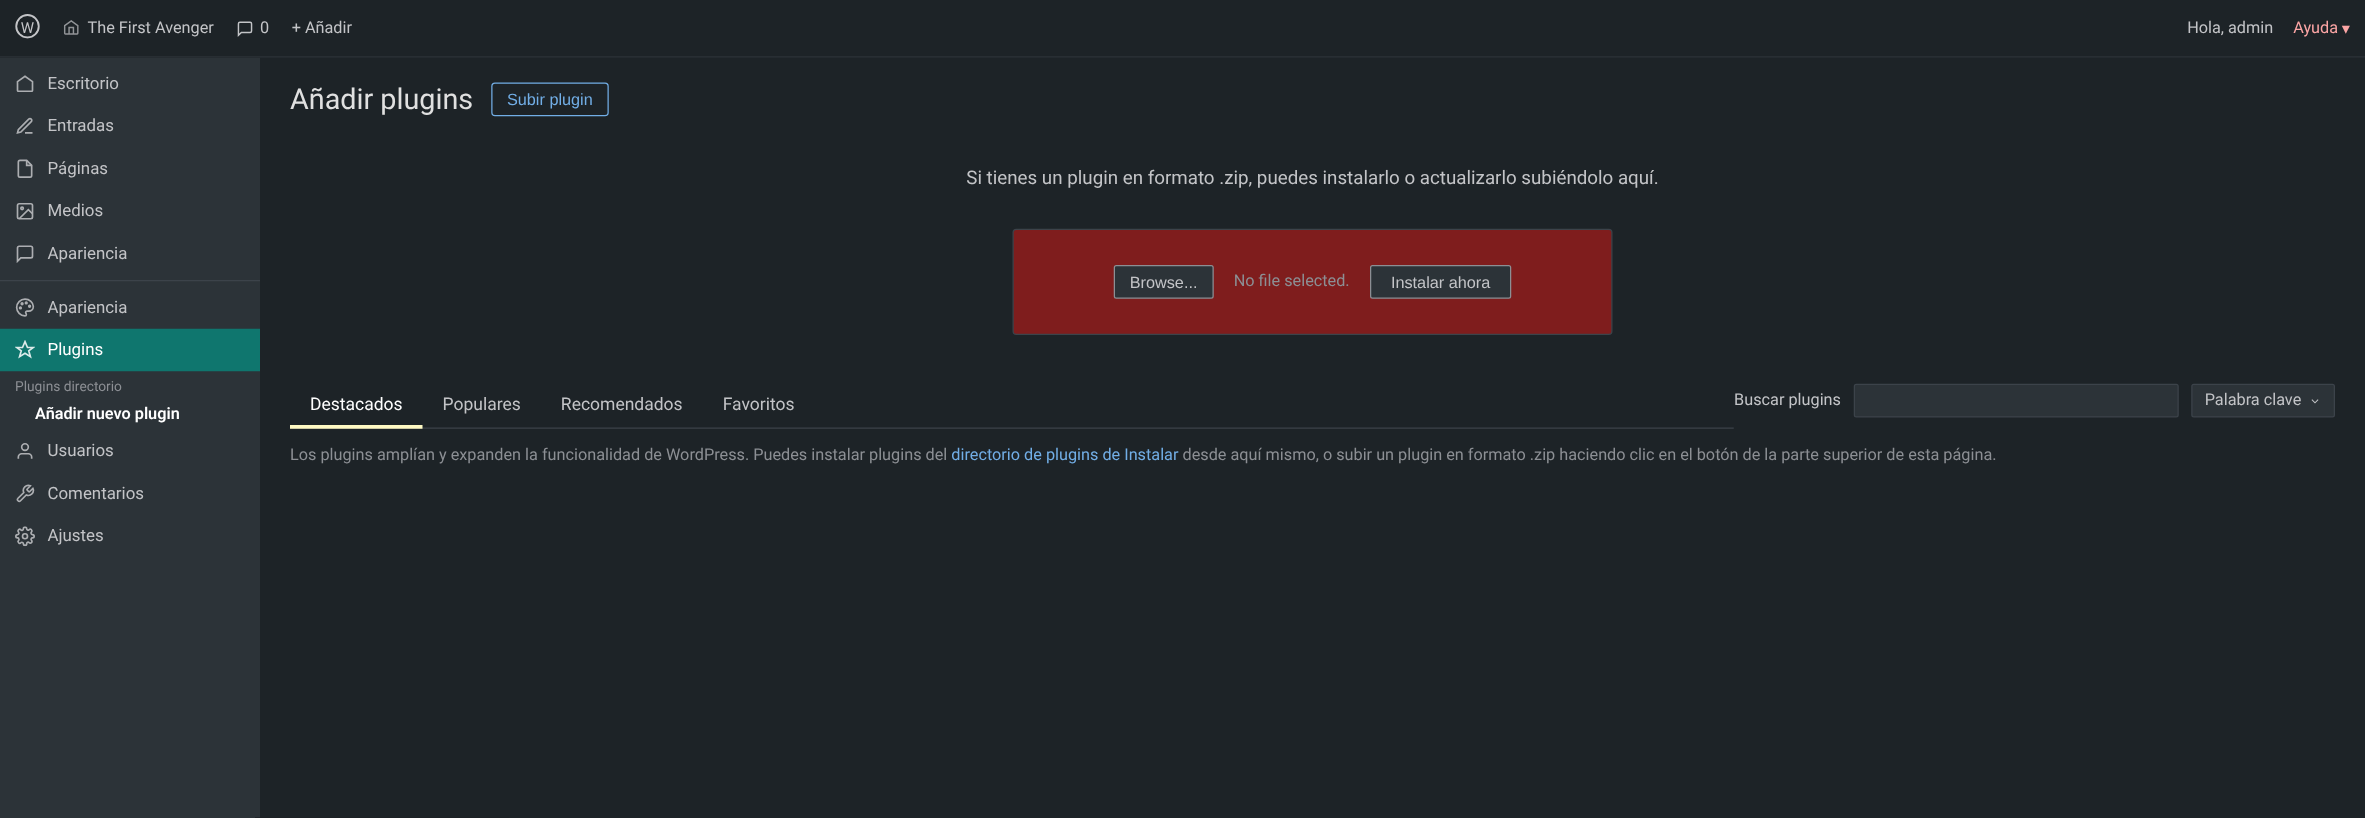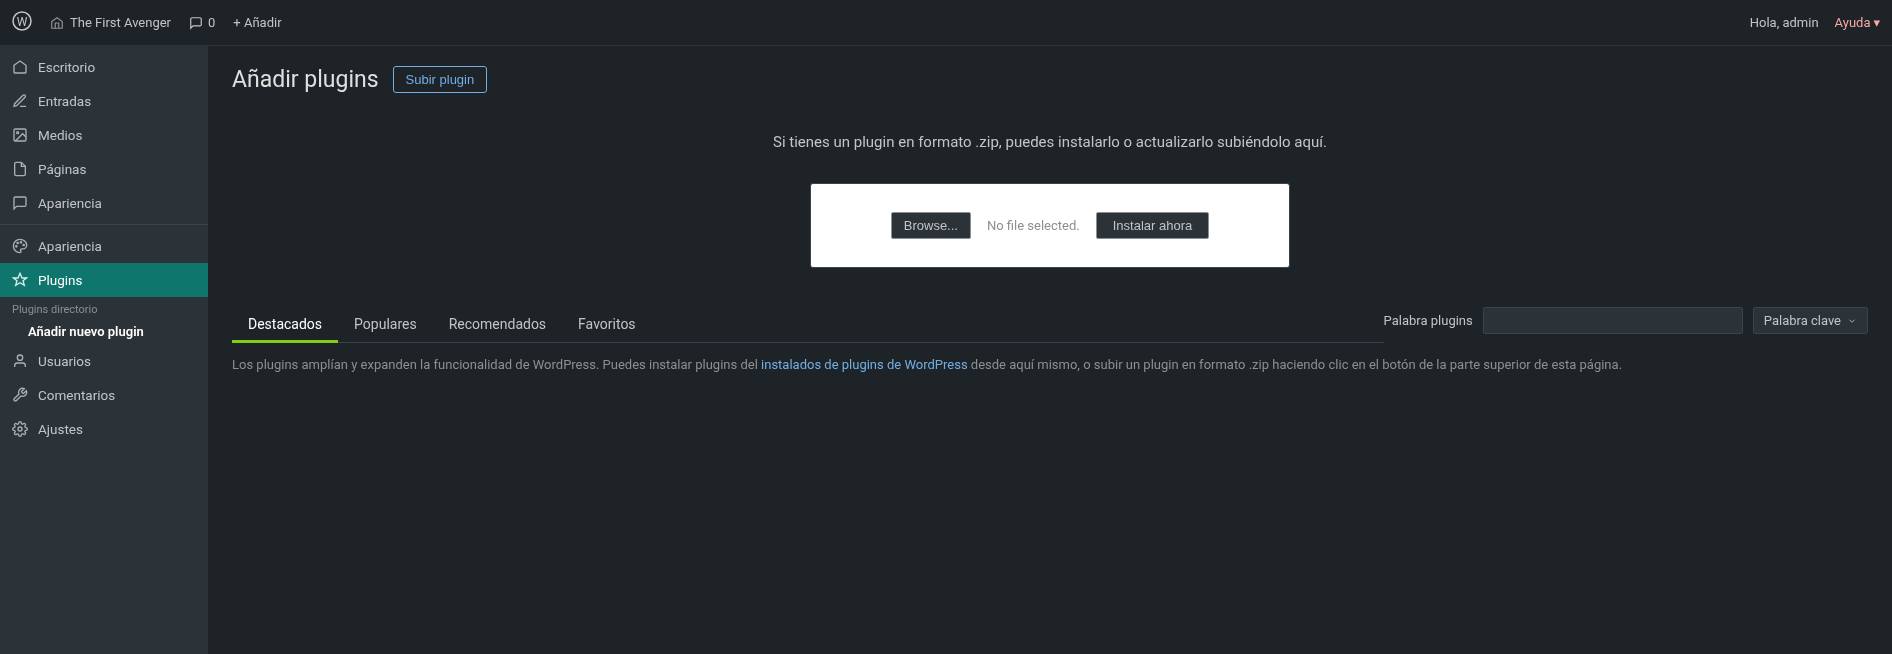--- a/index.html
+++ b/index.html
@@ -30,21 +30,20 @@
       align-items: center;
       gap: 18px;
     }
     .wp-logo {
       color: #c3c4c7;
       font-size: 20px;
       line-height: 1;
     }
     .adminbar-site {
       display: flex;
-      align-items: center;
       gap: 6px;
       color: #c3c4c7;
       font-size: 13px;
     }
     .adminbar-site svg {
       opacity: 0.7;
     }
     .adminbar-comments {
       display: flex;
       align-items: center;
@@ -168,21 +167,21 @@
     .upload-section {
       text-align: center;
       padding: 20px 0 30px 0;
     }
     .upload-description {
       font-size: 15px;
       color: #c3c4c7;
       margin-bottom: 32px;
     }
     .upload-box {
-      background: #ffffff;
+      background: #7f1d1d;
       border: 1px solid #3c434a;
       border-radius: 3px;
       display: inline-block;
       padding: 28px 50px;
       min-width: 480px;
     }
     .upload-row {
       display: flex;
       align-items: center;
       gap: 16px;
@@ -223,21 +222,21 @@
     .tab-item {
       padding: 8px 16px;
       font-size: 14px;
       color: #c3c4c7;
       cursor: pointer;
       border-bottom: 3px solid transparent;
       margin-bottom: -1px;
     }
     .tab-item.active {
       color: #fff;
-      border-bottom: 3px solid #84cc16;
+      border-bottom: 3px solid #fef9c3;
     }
 
     
     .tabs-row {
       display: flex;
       align-items: center;
       padding: 0;
     }
     .tabs-left {
       flex: 1;
@@ -342,33 +341,33 @@
 
     <div class="menu-item">
       <svg width="16" height="16" viewBox="0 0 24 24" fill="none" stroke="currentColor" stroke-width="2">
         <path d="M12 20h9M16.5 3.5a2.121 2.121 0 013 3L7 19l-4 1 1-4 12.5-12.5z"></path>
       </svg>
       <span>Entradas</span>
     </div>
 
     <div class="menu-item">
       <svg width="16" height="16" viewBox="0 0 24 24" fill="none" stroke="currentColor" stroke-width="2">
+        <path d="M14 2H6a2 2 0 00-2 2v16a2 2 0 002 2h12a2 2 0 002-2V8z"></path>
+          <polyline points="14 2 14 8 20 8"></polyline>
+      </svg>
+      <span>Páginas</span>
+    </div>
+
+    <div class="menu-item">
+      <svg width="16" height="16" viewBox="0 0 24 24" fill="none" stroke="currentColor" stroke-width="2">
         <rect x="3" y="3" width="18" height="18" rx="2"></rect>
           <circle cx="8.5" cy="8.5" r="1.5"></circle>
         <path d="M21 15l-5-5L5 21"></path>
       </svg>
       <span>Medios</span>
-    </div>
-
-    <div class="menu-item">
-      <svg width="16" height="16" viewBox="0 0 24 24" fill="none" stroke="currentColor" stroke-width="2">
-        <path d="M14 2H6a2 2 0 00-2 2v16a2 2 0 002 2h12a2 2 0 002-2V8z"></path>
-          <polyline points="14 2 14 8 20 8"></polyline>
-      </svg>
-      <span>Páginas</span>
     </div>
 
     <div class="menu-item">
       <svg width="16" height="16" viewBox="0 0 24 24" fill="none" stroke="currentColor" stroke-width="2">
         <path d="M21 15a2 2 0 01-2 2H7l-4 4V5a2 2 0 012-2h14a2 2 0 012 2z"></path>
       </svg>
       <span>Apariencia</span>
     </div>
 
     <div class="menu-divider"></div>
@@ -448,31 +447,31 @@
             </div>
             <div class="tab-item">
               <span>Recomendados</span>
             </div>
             <div class="tab-item">
               <span>Favoritos</span>
             </div>
           </div>
         </div>
         <div class="search-plugins-area">
-          <span class="search-label">Palabra plugins</span>
+          <span class="search-label">Buscar plugins</span>
           <input type="text" class="search-input" value="" style="">
           <div class="dropdown-keyword">
             <span>Palabra clave</span>
             <svg width="10" height="10" viewBox="0 0 24 24" fill="none" stroke="currentColor" stroke-width="2">
               <polyline points="6 9 12 15 18 9"></polyline>
             </svg>
           </div>
         </div>
       </div>
 
       <p class="plugin-description-text">
-        <span>Los plugins amplían y expanden la funcionalidad de WordPress. Puedes instalar plugins del </span><a href="#">instalados de plugins de WordPress</a><span> desde aquí mismo, o subir un plugin en formato .zip haciendo clic en el botón de la parte superior de esta página.</span>
+        <span>Los plugins amplían y expanden la funcionalidad de WordPress. Puedes instalar plugins del </span><a href="#">directorio de plugins de Instalar</a><span> desde aquí mismo, o subir un plugin en formato .zip haciendo clic en el botón de la parte superior de esta página.</span>
       </p>
 
     </div>
   </div>
 
 </div>
 
 </body></html>

